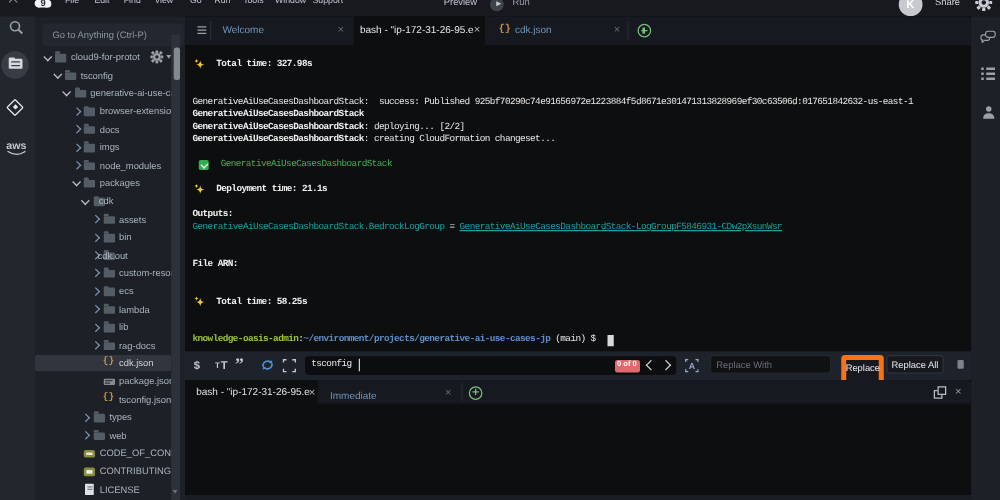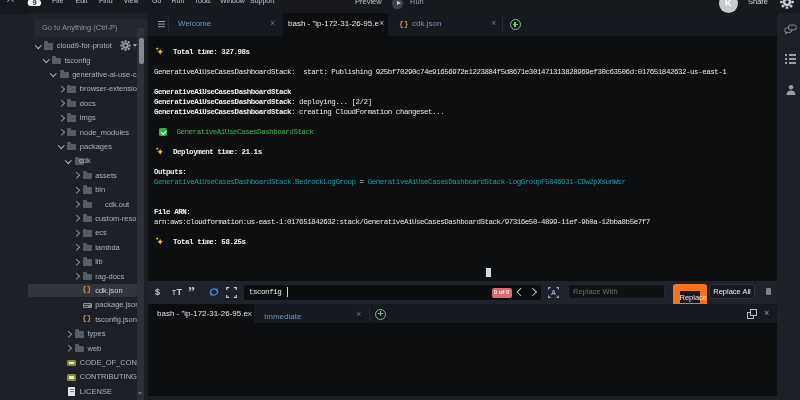--- a/index.html
+++ b/index.html
@@ -30,21 +30,21 @@
 
 #tabbar1{position:absolute;left:0;top:0;width:629px;height:23px;background:#16191f;border-radius:0 4px 0 0;}
 .tabtxt{position:absolute;top:6px;font-size:8px;color:#7095ba;white-space:nowrap;}
 .tabx{position:absolute;top:5px;font-size:9px;color:#6a7078;}
 .tabsep{position:absolute;top:4px;width:1px;height:15px;background:#262b33;}
 
 #term1{position:absolute;left:0;top:23px;width:608px;height:245px;background:#0d0e10;overflow:hidden;}
 .tl{position:absolute;left:6px;white-space:pre;font-family:"Liberation Mono",monospace;font-size:7.5px;letter-spacing:-0.47px;color:#e9e9e9;line-height:10px;height:10px;}
 .tb{font-weight:bold;color:#f2f2f2;}
 .teal{color:#18a0a2;}
-.teal-u{color:#18a0a2;}
+.teal-u{color:#18a0a2;text-decoration:underline;}
 .grn{color:#41b257;}
 
 #searchbar{position:absolute;left:0;top:268px;width:629px;height:23px;background:#1e222a;}
 
 #tabbar2{position:absolute;left:0;top:291px;width:629px;height:19px;background:#16191f;border-radius:4px 4px 0 0;}
 
 #term2{position:absolute;left:0;top:310px;width:629px;height:73px;background:#0d0e10;}
 #bottomstrip{position:absolute;left:0;top:383px;width:629px;height:4px;background:#191d24;}
 .icn{position:absolute;}
 </style></head>
@@ -85,20 +85,38 @@
           <rect x="11.4" y="5.7" width="2.4" height="2.6" rx="0.5"></rect>
       <rect x="1.6" y="1.6" width="2.6" height="2.6" rx="0.5" transform="rotate(45 2.9 2.9)"></rect>
       <rect x="9.8" y="9.8" width="2.6" height="2.6" rx="0.5" transform="rotate(45 11.1 11.1)"></rect>
       <rect x="9.8" y="1.6" width="2.6" height="2.6" rx="0.5" transform="rotate(-45 11.1 2.9)"></rect>
       <rect x="1.6" y="9.8" width="2.6" height="2.6" rx="0.5" transform="rotate(-45 2.9 11.1)"></rect>
         </g>
       <circle cx="7" cy="7" r="1.8" fill="#17191f"></circle>
     </svg>
   </div>
 
+  <div id="strip" class="abs">
+    <svg class="icn" style="left:7px;top:3px" width="12" height="12" viewBox="0 0 12 12">
+      <circle cx="5" cy="5" r="3.6" fill="none" stroke="#9aa0a8" stroke-width="1.3"></circle>
+      <line x1="7.8" y1="7.8" x2="10.8" y2="10.8" stroke="#9aa0a8" stroke-width="1.5"></line>
+    </svg>
+    <div class="icn" style="left:1px;top:28px;width:22px;height:22px;border-radius:50%;background:#383d45"></div>
+    <div class="icn" style="left:7px;top:34px;width:11px;height:8px;background:#d6d9dd;border-radius:1px"></div>
+    <div class="icn" style="left:7px;top:32.5px;width:5px;height:2px;background:#d6d9dd;border-radius:1px 1px 0 0"></div>
+    <div class="icn" style="left:9px;top:36px;width:7px;height:1.2px;background:#3c4149"></div>
+    <div class="icn" style="left:9px;top:38.5px;width:7px;height:1.2px;background:#3c4149"></div>
+    <div class="icn" style="left:7px;top:67.5px;width:8px;height:8px;border:1.2px solid #e4e6e9;transform:rotate(45deg);border-radius:1px"></div>
+    <div class="icn" style="left:10.8px;top:71.3px;width:2.8px;height:2.8px;background:#e4e6e9;transform:rotate(45deg)"></div>
+    <div class="icn" style="left:5px;top:98px;font-size:8.5px;font-weight:bold;color:#c8ccd2">aws</div>
+    <svg class="icn" style="left:5px;top:106.5px" width="16" height="5" viewBox="0 0 16 5">
+      <path d="M1 1 q7 4.6 13.4 0.6" fill="none" stroke="#c8ccd2" stroke-width="1"></path>
+      <path d="M14.5 0.4 l1.3 1.2 -1.7 0.4 z" fill="#c8ccd2"></path>
+    </svg>
+  </div>
 
   <div id="panel" class="abs">
     <div id="goto">
         <span>Go to Anything (Ctrl-P)</span>
       </div>
     <div id="treesb"></div>
     <div id="treesbthumb"></div>
       <div style="position:absolute;left:110px;top:379px;width:0;height:0;border-top:3px solid #6a7076;border-left:2.8px solid transparent;border-right:2.8px solid transparent"></div>
     <div id="treerows">
     <div class="trow" style="top:25.6px">
@@ -167,21 +185,21 @@
           <div class="tlabel" style="left:67.2px;color:#a9b3bd">assets</div>
         </div>
     <div class="trow" style="top:169.6px">
           <div class="chev-r" style="left:45.8px"></div>
           <div class="fold" style="left:54.8px"></div>
           <div class="tlabel" style="left:67.2px;color:#a9b3bd">bin</div>
         </div>
     <div class="trow" style="top:184.0px">
           <div class="chev-r" style="left:45.8px"></div>
           <div class="fold" style="left:54.8px"></div>
-          <div class="tlabel" style="left:77px;color:#a9b3bd">cdk.out</div>
+          <div class="tlabel" style="left:50px;color:#a9b3bd">cdk.out</div>
         </div>
     <div class="trow" style="top:198.4px">
           <div class="chev-r" style="left:45.8px"></div>
           <div class="fold" style="left:54.8px"></div>
           <div class="tlabel" style="left:67.2px;color:#a9b3bd">custom-resources</div>
         </div>
     <div class="trow" style="top:212.8px">
           <div class="chev-r" style="left:45.8px"></div>
           <div class="fold" style="left:54.8px"></div>
           <div class="tlabel" style="left:67.2px;color:#a9b3bd">ecs</div>
@@ -245,41 +263,41 @@
     </div>
   </div>
 
   <div id="main" class="abs">
     <div id="term1">
       <svg style="position:absolute;left:6.5px;top:11px" width="10" height="9.6" viewBox="0 0 10 9.6">
           <path d="M5.2 1.4 C5.6 3.6 6.3 4.3 8.6 4.7 C6.3 5.1 5.6 5.8 5.2 8 C4.8 5.8 4.1 5.1 1.8 4.7 C4.1 4.3 4.8 3.6 5.2 1.4 Z" fill="#f0c63e"></path>
           <path d="M2.2 0 C2.4 1.2 2.8 1.6 4 1.8 C2.8 2 2.4 2.4 2.2 3.6 C2 2.4 1.6 2 0.4 1.8 C1.6 1.6 2 1.2 2.2 0 Z" fill="#f0c63e"></path>
         </svg>
         <div class="tl" style="top:11px;left:25px"><span class="tb">Total time: 327.98s</span></div>
-      <div class="tl" style="top:31px;left:6.0px">GenerativeAiUseCasesDashboardStack:  start: Publishing 925bf70290c74e91656972e1223884f5d8671e301471313828969ef30c63506d:017651842632-us-east-1</div>
+      <div class="tl" style="top:41px;left:6.0px">GenerativeAiUseCasesDashboardStack:  success: Published 925bf70290c74e91656972e1223884f5d8671e301471313828969ef30c63506d:017651842632-us-east-1</div>
       <div class="tl" style="top:51px;left:6.0px"><span class="tb">GenerativeAiUseCasesDashboardStack</span></div>
       <div class="tl" style="top:61px;left:6.0px"><span class="tb">GenerativeAiUseCasesDashboardStack</span>: deploying... [2/2]</div>
       <div class="tl" style="top:71px;left:6.0px"><span class="tb">GenerativeAiUseCasesDashboardStack</span>: creating CloudFormation changeset...</div>
       <div style="position:absolute;left:11px;top:92px;width:8px;height:8px;background:#2fae4e;border-radius:1.5px"></div>
         <div style="position:absolute;left:13px;top:93.6px;width:3.6px;height:2.6px;border-left:1.3px solid #fff;border-bottom:1.3px solid #fff;transform:rotate(-45deg)"></div>
       <div class="tl" style="top:91px;left:28.5px"><span class="grn">GenerativeAiUseCasesDashboardStack</span></div>
       <svg style="position:absolute;left:6.5px;top:111px" width="10" height="9.6" viewBox="0 0 10 9.6">
           <path d="M5.2 1.4 C5.6 3.6 6.3 4.3 8.6 4.7 C6.3 5.1 5.6 5.8 5.2 8 C4.8 5.8 4.1 5.1 1.8 4.7 C4.1 4.3 4.8 3.6 5.2 1.4 Z" fill="#f0c63e"></path>
           <path d="M2.2 0 C2.4 1.2 2.8 1.6 4 1.8 C2.8 2 2.4 2.4 2.2 3.6 C2 2.4 1.6 2 0.4 1.8 C1.6 1.6 2 1.2 2.2 0 Z" fill="#f0c63e"></path>
         </svg>
         <div class="tl" style="top:111px;left:25px"><span class="tb">Deployment time: 21.1s</span></div>
       <div class="tl" style="top:131px;left:6.0px"><span class="tb">Outputs:</span></div>
       <div class="tl" style="top:141px;left:6.0px"><span class="teal">GenerativeAiUseCasesDashboardStack.BedrockLogGroup</span> = <span class="teal-u">GenerativeAiUseCasesDashboardStack-LogGroupF5846931-CDw2pXsunWsr</span></div>
       <div class="tl" style="top:171px;left:6.0px"><span class="tb">File ARN:</span></div>
-      <div class="tl" style="top:181px;left:6.0px">arn:aws:cloudformation:us-east-1:017651842632:stack/GenerativeAiUseCasesDashboardStack/97316e50-4899-11ef-9b0a-12bba8b5e7f7</div>
       <svg style="position:absolute;left:6.5px;top:201px" width="10" height="9.6" viewBox="0 0 10 9.6">
           <path d="M5.2 1.4 C5.6 3.6 6.3 4.3 8.6 4.7 C6.3 5.1 5.6 5.8 5.2 8 C4.8 5.8 4.1 5.1 1.8 4.7 C4.1 4.3 4.8 3.6 5.2 1.4 Z" fill="#f0c63e"></path>
           <path d="M2.2 0 C2.4 1.2 2.8 1.6 4 1.8 C2.8 2 2.4 2.4 2.2 3.6 C2 2.4 1.6 2 0.4 1.8 C1.6 1.6 2 1.2 2.2 0 Z" fill="#f0c63e"></path>
         </svg>
         <div class="tl" style="top:201px;left:25px"><span class="tb">Total time: 58.25s</span></div>
+      <div class="tl" style="top:231px;left:6.0px"><span class="tb" style="color:#9ac240">knowledge-oasis-admin</span>:<span class="tb" style="color:#5b8fc9">~/environment/projects/generative-ai-use-cases-jp</span> (main) $ </div>
       <div style="position:absolute;left:338px;top:231.5px;width:4.5px;height:9px;background:#d6d9dc"></div>
       <div style="position:absolute;left:621px;top:222px;width:6px;height:14px;background:#8a8f95"></div>
       <div style="position:absolute;left:621.5px;top:240px;width:0;height:0;border-top:3px solid #6a6f75;border-left:2.5px solid transparent;border-right:2.5px solid transparent"></div>
         <div style="position:absolute;left:621.5px;top:4px;width:0;height:0;border-bottom:3px solid #6a6f75;border-left:2.5px solid transparent;border-right:2.5px solid transparent"></div>
     </div>
     <div id="tabbar1">
       <div class="icn" style="left:10px;top:8px;width:7px;height:1.2px;background:#9aa0a8;box-shadow:0 2.6px 0 #9aa0a8,0 5.2px 0 #9aa0a8"></div>
       <div class="tabsep" style="left:20px"></div>
       <div class="tabtxt" style="left:30px">Welcome</div>
       <div class="tabx" style="left:122px">×</div>
@@ -323,21 +341,21 @@
         <g fill="none" stroke="#9aa4cc" stroke-width="1.1">
         <path d="M0.6 2.6 V0.6 H2.6"></path>
             <path d="M8.4 0.6 H10.4 V2.6"></path>
         <path d="M10.4 8.4 V10.4 H8.4"></path>
             <path d="M2.6 10.4 H0.6 V8.4"></path>
           </g>
         <text x="5.5" y="8.2" font-size="7" font-weight="bold" fill="#9aa4cc" text-anchor="middle" font-family="Liberation Sans">A</text>
       </svg>
       <div style="position:absolute;left:419.5px;top:3px;width:97px;height:15px;background:#0f1113;border:1px solid #23272e;border-radius:3px;box-sizing:border-box"></div>
       <div style="position:absolute;left:425px;top:3px;font-size:7.5px;color:#6b7077;line-height:15px">Replace With</div>
-      <div style="position:absolute;left:524.5px;top:3px;width:34px;height:26px;background:#17191f;border:7px solid #f97316;border-radius:3px;box-sizing:border-box;font-size:7.5px;color:#e8eaed;text-align:left;line-height:13px">Replace</div>
+      <div style="position:absolute;left:524.5px;top:3px;width:34px;height:26px;background:#17191f;border:4px solid #f97316;border-radius:3px;box-sizing:border-box;font-size:7.5px;color:#e8eaed;text-align:left;line-height:13px">Replace</div>
       <div style="position:absolute;left:561px;top:3px;width:46px;height:15px;background:#17191f;border:1px solid #2e323a;border-radius:3px;box-sizing:border-box;font-size:7.5px;color:#e8eaed;text-align:center;line-height:13px">Replace All</div>
       <div style="position:absolute;left:618px;top:7px;width:5px;height:7px;background:#7e838a;border-radius:1px"></div>
     </div>
     <div id="tabbar2">
       <div style="position:absolute;left:0;top:0;width:106px;height:19px;background:#0d0e10;border-radius:4px 0 0 0"></div>
       <div class="tabtxt" style="left:9px;top:5px;color:#e0e2e5">bash - "ip-172-31-26-95.e</div>
       <div class="tabx" style="left:99px;top:4.5px;color:#b9bdc2">×</div>
       <div class="tabtxt" style="left:116px;top:8px">Immediate</div>
       <div class="tabx" style="left:208px;top:4.5px">×</div>
       <div class="tabsep" style="left:221px;top:2px"></div>

